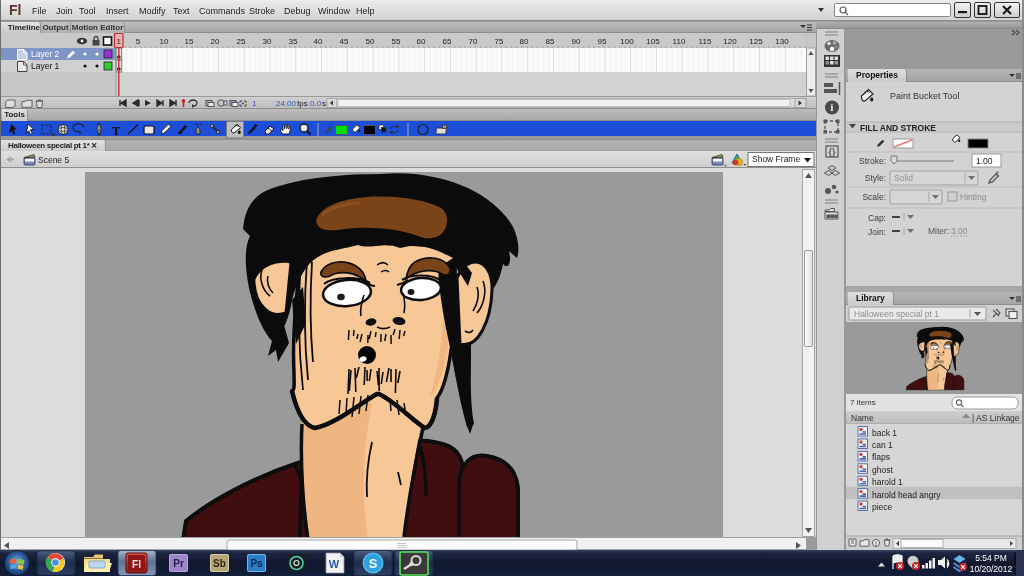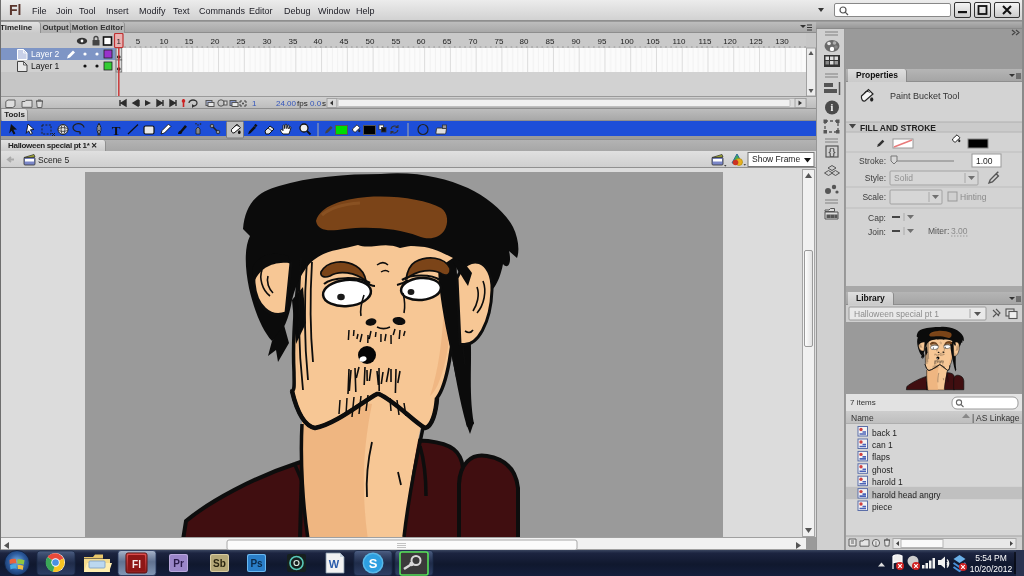--- a/index.html
+++ b/index.html
@@ -48,21 +48,21 @@
 
   <div id="menubar" class="abs">
     <span class="fl">Fl</span>
     <span class="mi" style="left:31px">File</span>
     <span class="mi" style="left:55px">Join</span>
     <span class="mi" style="left:78px">Tool</span>
     <span class="mi" style="left:105px">Insert</span>
     <span class="mi" style="left:138px">Modify</span>
     <span class="mi" style="left:172px">Text</span>
     <span class="mi" style="left:198px">Commands</span>
-    <span class="mi" style="left:248px">Editor</span>
+    <span class="mi" style="left:248px">Stroke</span>
     <span class="mi" style="left:283px">Debug</span>
     <span class="mi" style="left:317px">Window</span>
     <span class="mi" style="left:355px">Help</span>
     <span id="ess">Essentials</span>
       <span id="essarr"></span>
     <span id="search">
         <svg width="12" height="12" style="position:absolute;left:3px;top:1px">
           <circle cx="5" cy="5" r="3" fill="none" stroke="#555" stroke-width="1.2"></circle>
           <line x1="7.2" y1="7.2" x2="10" y2="10" stroke="#555" stroke-width="1.2"></line>
         </svg>
@@ -73,21 +73,21 @@
     <span class="winbtn" style="left:973px;width:17px;"><svg width="15" height="14">
           <rect x="3.5" y="3" width="8" height="8" fill="none" stroke="#111" stroke-width="1.8"></rect>
         </svg></span>
     <span class="winbtn" style="left:993px;width:26px;"><svg width="24" height="14">
           <path d="M8 3 l8 8 M16 3 l-8 8" stroke="#111" stroke-width="2"></path>
         </svg></span>
   </div>
 
   <div id="timeline" class="abs">
     <div class="tabrow">
-      <span class="tab" style="left:0;width:41px;text-align:left;padding:0;">Timeline</span>
+      <span class="tab" style="left:0;width:41px;text-align:right;padding:0;">Timeline</span>
       <span class="tab ina" style="left:41px;width:30px;text-align:center;padding:0;">Output</span>
       <span class="tab ina" style="left:71px;width:54px;text-align:center;padding:0;">Motion Editor</span>
       <svg width="14" height="9" style="position:absolute;right:3px;top:1px">
           <path d="M1 2 l3 3 3-3z" fill="#333"></path>
           <path d="M8 2h5M8 4.5h5M8 7h5" stroke="#333" stroke-width="1"></path>
         </svg>
     </div>
     <svg id="tlsvg" width="816" height="63" style="position:absolute;left:0;top:11px">
         <defs>
 <pattern id="fg" x="116" y="15" width="25.76" height="24" patternUnits="userSpaceOnUse">

